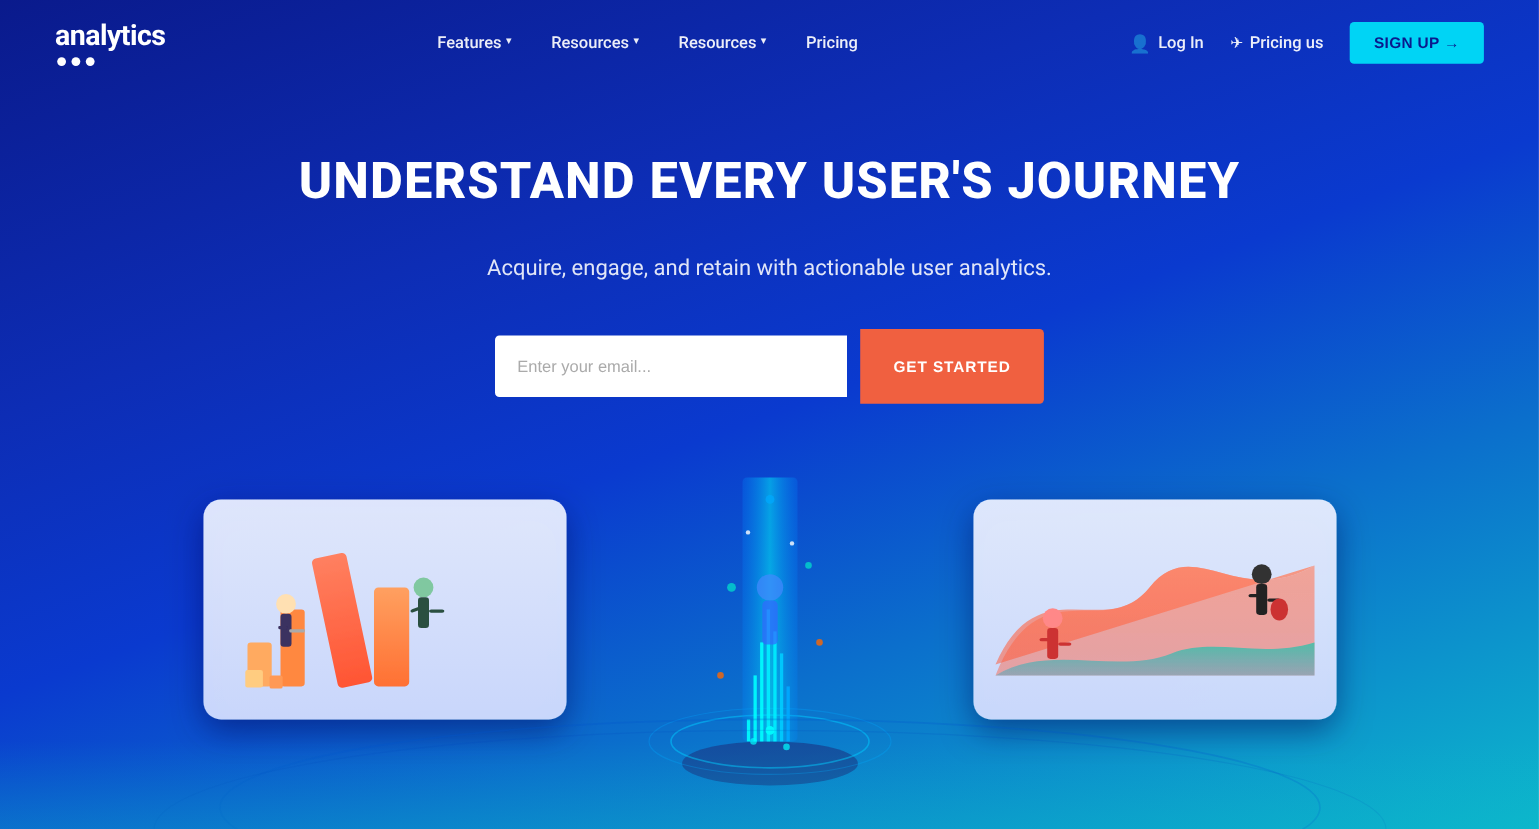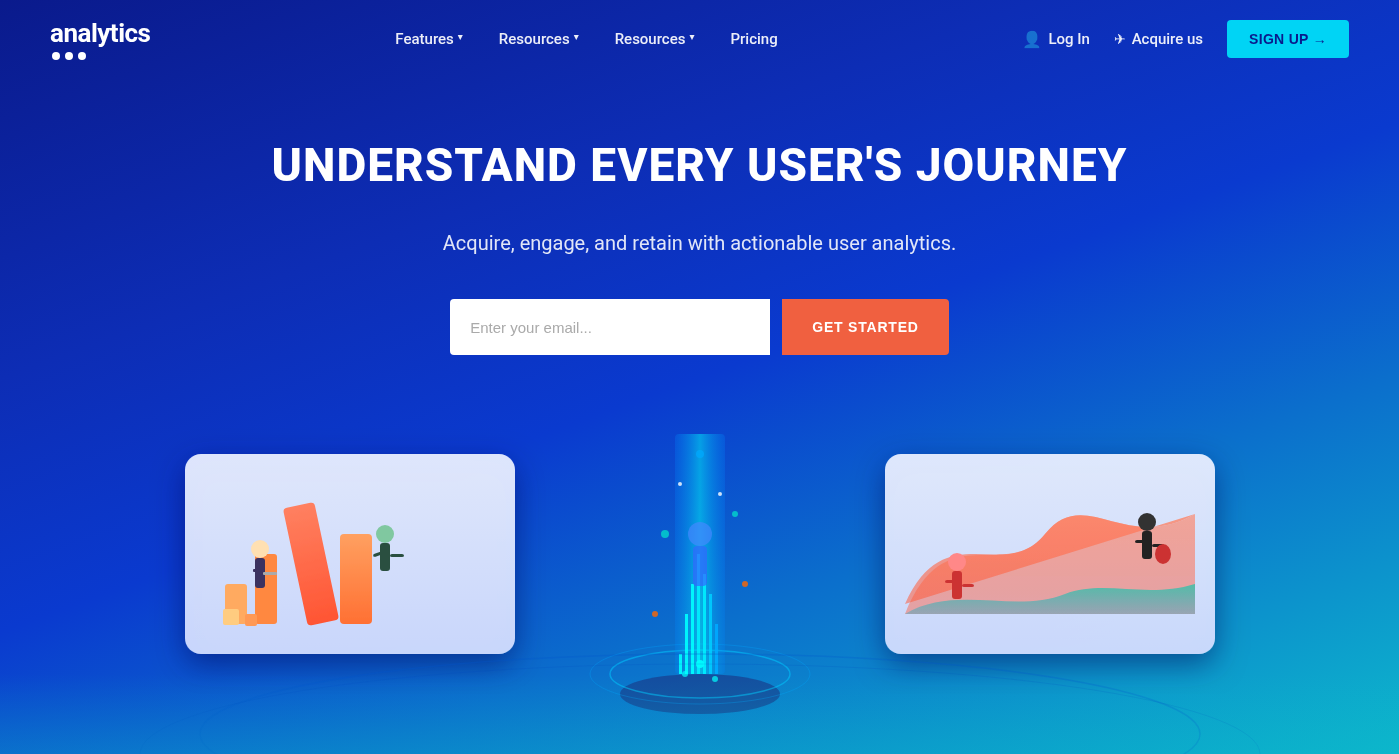--- a/index.html
+++ b/index.html
@@ -141,21 +141,21 @@
       border: none;
       border-radius: 4px 0 0 4px;
       padding: 0 20px;
       font-size: 15px;
       color: #555;
       outline: none;
       background: #ffffff;
     }
     .email-input::placeholder { color: #aaa; }
     .btn-get-started {
-      height: 56px;
+      height: 68px;
       background: #f06040;
       color: #ffffff;
       font-size: 14px;
       font-weight: 700;
       padding: 0 30px;
       border-radius: 0 4px 4px 0;
       cursor: pointer;
       border: none;
       letter-spacing: 0.8px;
       text-transform: uppercase;
@@ -213,21 +213,21 @@
     </a>
   </div>
 
   <div class="nav-right">
     <div class="nav-login">
       <span style="font-size:16px;">👤</span>
       <span>Log In</span>
     </div>
     <div class="nav-contact">
       <span style="font-size:14px;">✈</span>
-      <span>Acquire us</span>
+      <span>Pricing us</span>
     </div>
     <button class="btn-signup">SIGN UP →</button>
   </div>
 </nav>
 
 <section class="hero">
   <h1 class="hero-title">UNDERSTAND EVERY USER'S JOURNEY</h1>
   <p class="hero-subtitle">Acquire, engage, and retain with actionable user analytics.</p>
   <div class="hero-form">
     <input class="email-input" type="email" placeholder="Enter your email..." style="">

